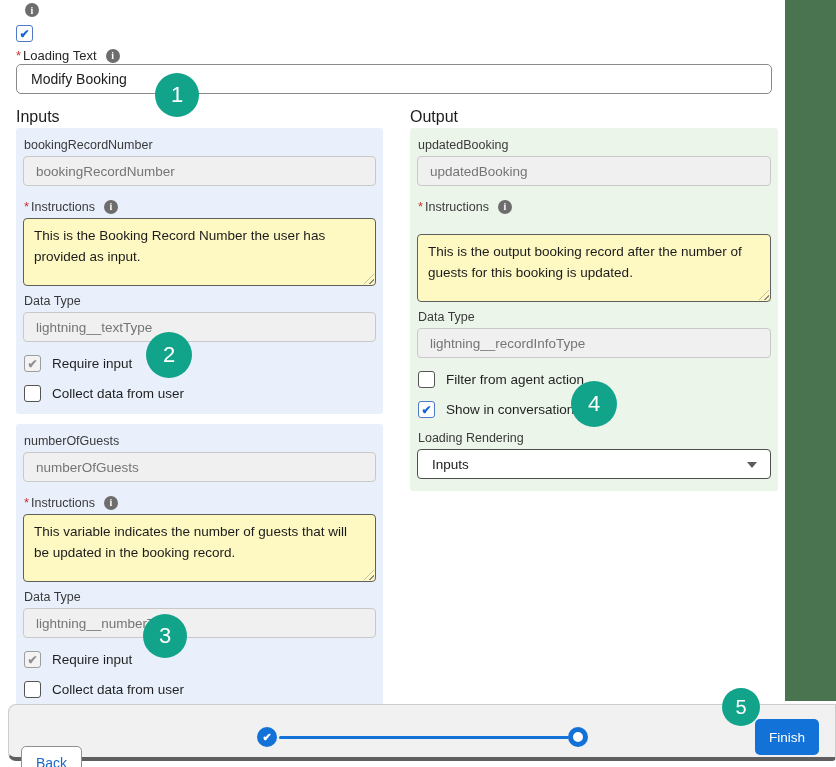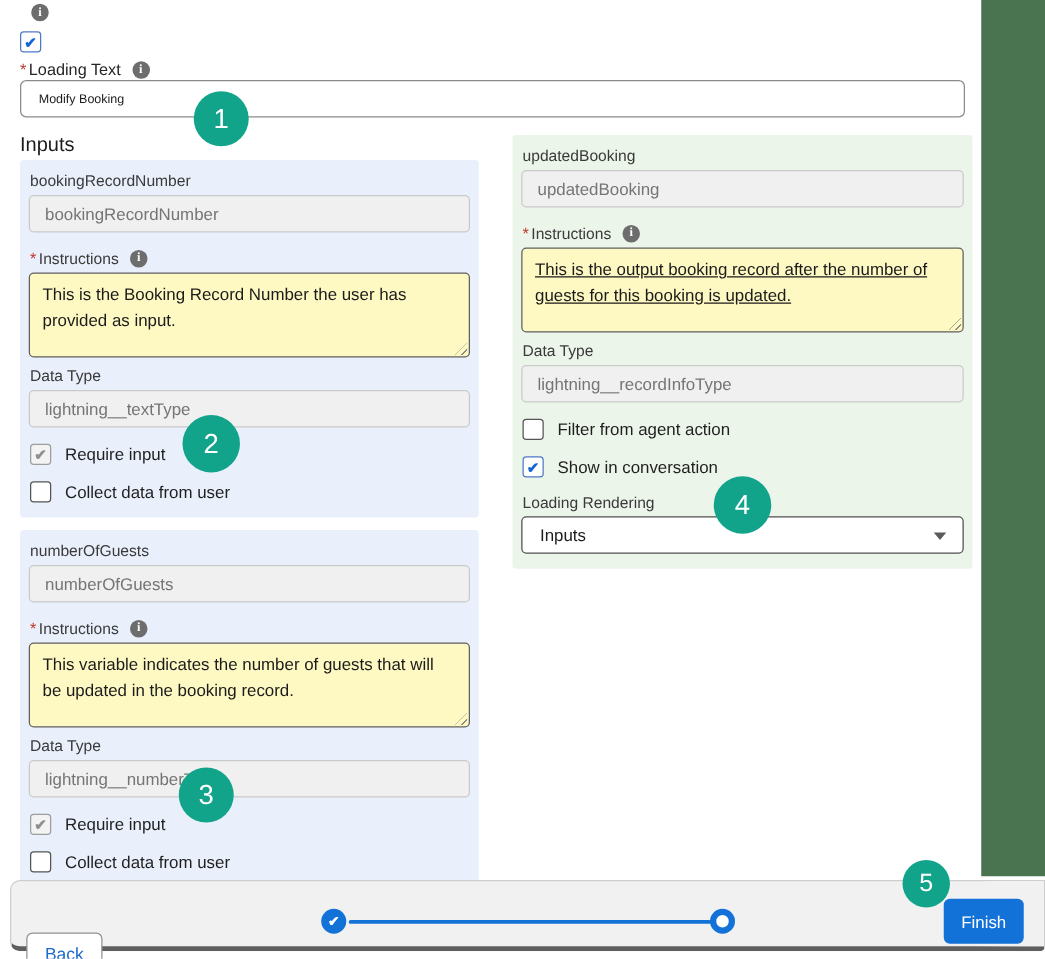--- a/index.html
+++ b/index.html
@@ -45,21 +45,21 @@
     clip-path:polygon(100% 0, 100% 100%, 0 100%);
   }
 
   
   .top-label{ left:16px; top:3px; font-size:13px; display:flex; align-items:center; }
   .top-cb{ left:16px; top:25px; }
   .loading-label{ left:16px; top:48px; font-size:13px; display:flex; align-items:center; }
   .loading-input{
     left:16px; top:64px; width:756px; height:30px; background:#fff;
     border:1px solid #8a8a8a; border-radius:5px; display:flex; align-items:center;
-    padding-left:14px; font-size:10px; color:#1b1b1b;
+    padding-left:14px; font-size:14px; color:#1b1b1b;
   }
 
   
   .col{ position:absolute; top:108px; }
   .col-left{ left:16px; width:367px; }
   .col-right{ left:410px; width:368px; }
   .col h2{ font-size:16px; font-weight:400; color:#1c1c1c; margin-bottom:2px; }
   .panel{ border-radius:3px; padding:8px 7px 12px 7px; }
   .panel.blue{ background:#e9f0fc; }
   .panel.green{ background:#ecf5ea; }
@@ -198,33 +198,34 @@
       <span>Require input</span>
     </div>
     <div class="cb-row">
       <span class="cb"></span>
       <span>Collect data from user</span>
     </div>
   </div>
 </div>
 
 <div class="col col-right">
+  <h2>Output</h2>
 
   <div class="panel green">
     <div class="field-label">updatedBooking</div>
     <div class="dis-input">
         <span>updatedBooking</span>
       </div>
 
     <div class="field-label sec">
       <span class="req">*</span>
       <span>Instructions</span>
       <span class="info-icon">i</span>
     </div>
-    <div class="ta" style="margin-top:4px;text-decoration:underline;">
+    <div class="ta" style="margin-top:20px;">
       <span>This is the output booking record after the number of guests for this booking is updated.</span>
       <span class="grip"></span>
     </div>
 
     <div class="field-label sec-s">Data Type</div>
     <div class="dis-input">
         <span>lightning__recordInfoType</span>
       </div>
 
     <div class="cb-row">

